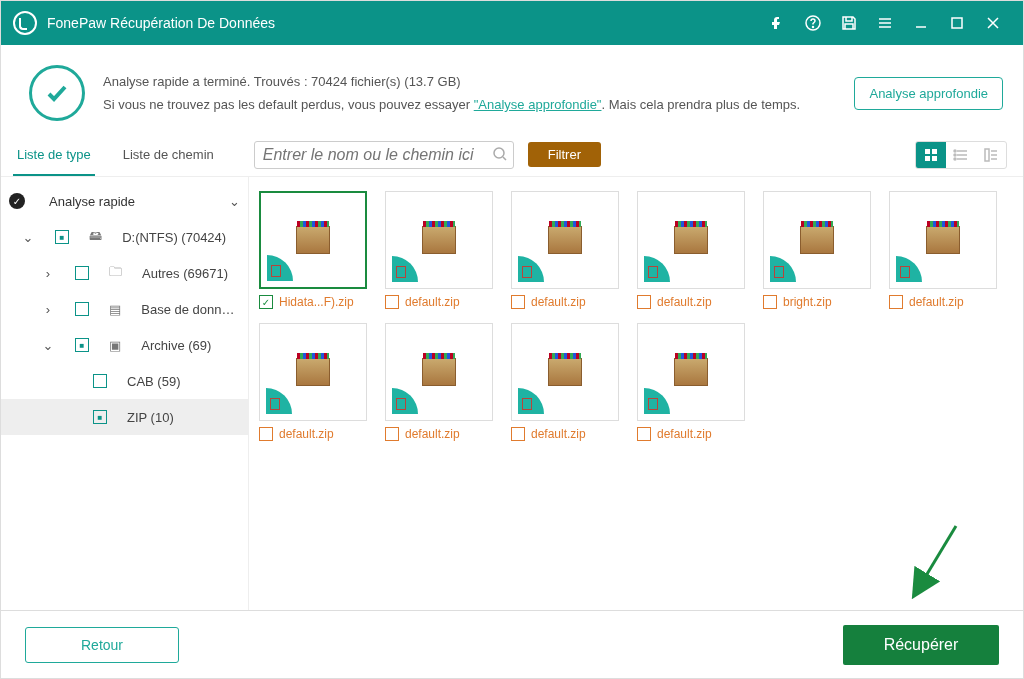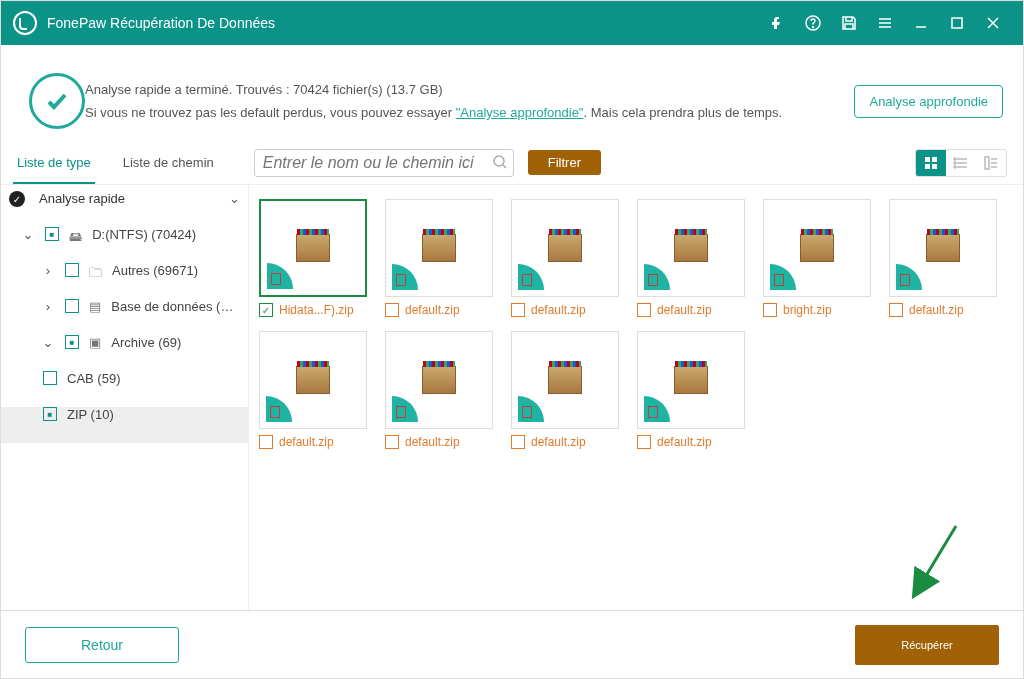--- a/index.html
+++ b/index.html
@@ -8,21 +8,21 @@
 
 .titlebar { background: #0b9388; height: 44px; display: flex; align-items: center; color: #fff; padding: 0 12px; }
 .titlebar .logo { width: 24px; height: 24px; border-radius: 50%; border: 2px solid #fff; display: flex; align-items: center; justify-content: center; margin-right: 10px; position: relative;}
 .titlebar .logo:before { content:""; width:6px; height:10px; border-left:2px solid #fff; border-bottom:2px solid #fff; border-bottom-left-radius:4px; position:absolute; left:4px; top:5px;}
 .titlebar .title { font-size: 14px; }
 .titlebar .spacer { flex: 1; }
 .titlebar .sysbtn { width: 36px; height: 44px; display: flex; align-items: center; justify-content: center; cursor: pointer; }
 .titlebar .sysbtn svg { stroke:#fff; fill:none; stroke-width:1.5; }
 
 
-.statusrow { display:flex; align-items:center; padding: 28px 20px 12px 28px; }
+.statusrow { display:flex; align-items:center; padding: 20px 20px 12px 28px; gap: 18px; }
 .statusrow .checkcircle { width:56px; height:56px; border-radius:50%; border:3px solid #1fa99a; display:flex; align-items:center; justify-content:center; }
 .statusrow .checkcircle svg { stroke:#1fa99a; stroke-width:4; fill:none; }
 .statusrow .msgs { flex:1; font-size:13px; color:#555; line-height:1.8; }
 .statusrow .deep { color:#1fa99a; text-decoration:underline; cursor:pointer; }
 .statusrow .deepbtn { border:1px solid #1fa99a; color:#1fa99a; background:#fff; padding:8px 14px; border-radius:4px; font-size:13px; cursor:pointer; }
 
 
 .toolbar { display:flex; align-items:center; border-bottom:1px solid #eee; height:44px; padding:0 16px 0 0;}
 .tabs { display:flex; height:100%; }
 .tab { padding:0 16px; display:flex; align-items:center; font-size:13px; color:#555; cursor:pointer; position:relative;}
@@ -33,32 +33,32 @@
 .searchwrap .sicon { position:absolute; right:6px; top:5px; }
 .filterbtn { background:#a16207; color:#fff; border:none; padding:5px 20px; border-radius:3px; margin-left:14px; font-size:13px; cursor:pointer;}
 .toolbar .spacer { flex:1; }
 .viewbtns { display:flex; border:1px solid #ddd; border-radius:3px; overflow:hidden; }
 .viewbtn { width:30px; height:26px; display:flex; align-items:center; justify-content:center; cursor:pointer; }
 .viewbtn.active { background:#0b9388; }
 
 
 .mainsplit { flex:1; display:flex; overflow:hidden; }
 .sidebar { width:248px; border-right:1px solid #eee; padding-top:6px; font-size:13px;}
-.sb-row { display:flex; height:36px; padding:0 8px; cursor:pointer; gap:10px;}
+.sb-row { display:flex; align-items:center; height:36px; padding:0 8px; cursor:pointer; gap:20px;}
 .sb-row .chev { width:14px; text-align:center; color:#555;}
 .sb-row .cbx { width:14px; height:14px; border:1px solid #0b9388; display:inline-flex; align-items:center; justify-content:center;}
 .sb-row .cbx.checked:after { content:"■"; font-size:8px; color:#0b9388; }
 .sb-row .lbl { flex:1; white-space:nowrap; overflow:hidden; text-overflow:ellipsis; color:#444;}
 .sb-row .exp { color:#555; }
 .sb-row.summar .lbl { color:#333; }
 .sb-row.summar .dot { width:16px; height:16px; border-radius:50%; background:#222; display:flex; align-items:center; justify-content:center; margin-right:4px;}
 .sb-row.summar .dot:after{content:"✓"; color:#fff; font-size:10px;}
 .sb-row.indent1 { padding-left:20px; }
 .sb-row.indent2 { padding-left:40px; }
-.sb-row.indent3 { padding-left:42px; }
+.sb-row.indent3 { padding-left:92px; }
 .sb-row.sel { background:#eee; }
 .sb-row .ficon { color:#777; font-size:13px; }
 
 
 .gridarea { flex:1; padding:14px 10px; overflow:auto; }
 .grid { display:flex; flex-wrap:wrap; gap:14px 18px; align-content:flex-start;}
 .cell { width:108px; }
 .thumb { width:108px; height:98px; border:1px solid #ddd; position:relative; background:#fff; display:flex; align-items:center; justify-content:center;}
 .cell.selcell .thumb { border:2px solid #1a8b3f; }
 .thumb .zipicon { width:34px; height:28px; position:relative; background:linear-gradient(#c9a96e,#a9773f); border:1px solid #8a5d2e; }
@@ -69,21 +69,21 @@
 .caprow .ccbx { width:14px; height:14px; border:1px solid #e07b2e; display:inline-flex; align-items:center; justify-content:center;}
 .caprow .ccbx.checked:after { content:"✓"; font-size:10px; color:#1a8b3f; }
 .cell.selcell .ccbx { border-color:#1a8b3f; }
 .caprow .fname { color:#e07b2e; font-size:12px; white-space:nowrap; overflow:hidden; text-overflow:ellipsis; }
 
 
 .footer { height:68px; border-top:1px solid #ddd; display:flex; align-items:center; padding:0 24px; gap:20px;}
 .footer .back { border:1px solid #1fa99a; color:#1fa99a; background:#fff; width:154px; height:36px; border-radius:3px; font-size:14px; cursor:pointer;}
 .footer .spacer { flex:1; }
 .footer .selinfo { font-size:13px; color:#444; }
-.footer .recover { background:#a16207; color:#fff; border:none; width:144px; height:40px; border-radius:2px; font-size:11px; cursor:pointer;}
+.footer .recover { background:#15803d; color:#fff; border:none; width:156px; height:40px; border-radius:2px; font-size:16px; cursor:pointer;}
 
 
 .arrow { position:absolute; right:58px; bottom:78px; pointer-events:none; }
 </style>
 </head>
 <body>
 
 <div class="titlebar">
   <div class="logo"></div>
   <div class="title">FonePaw Récupération De Données</div>

